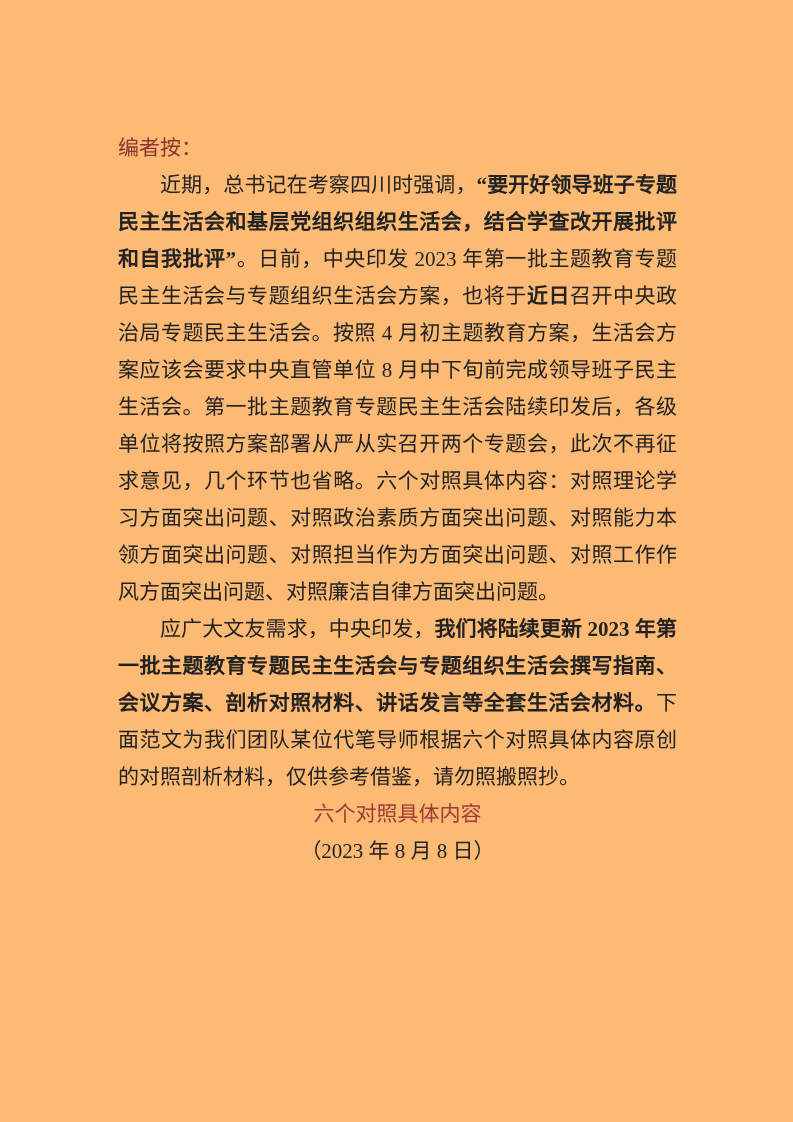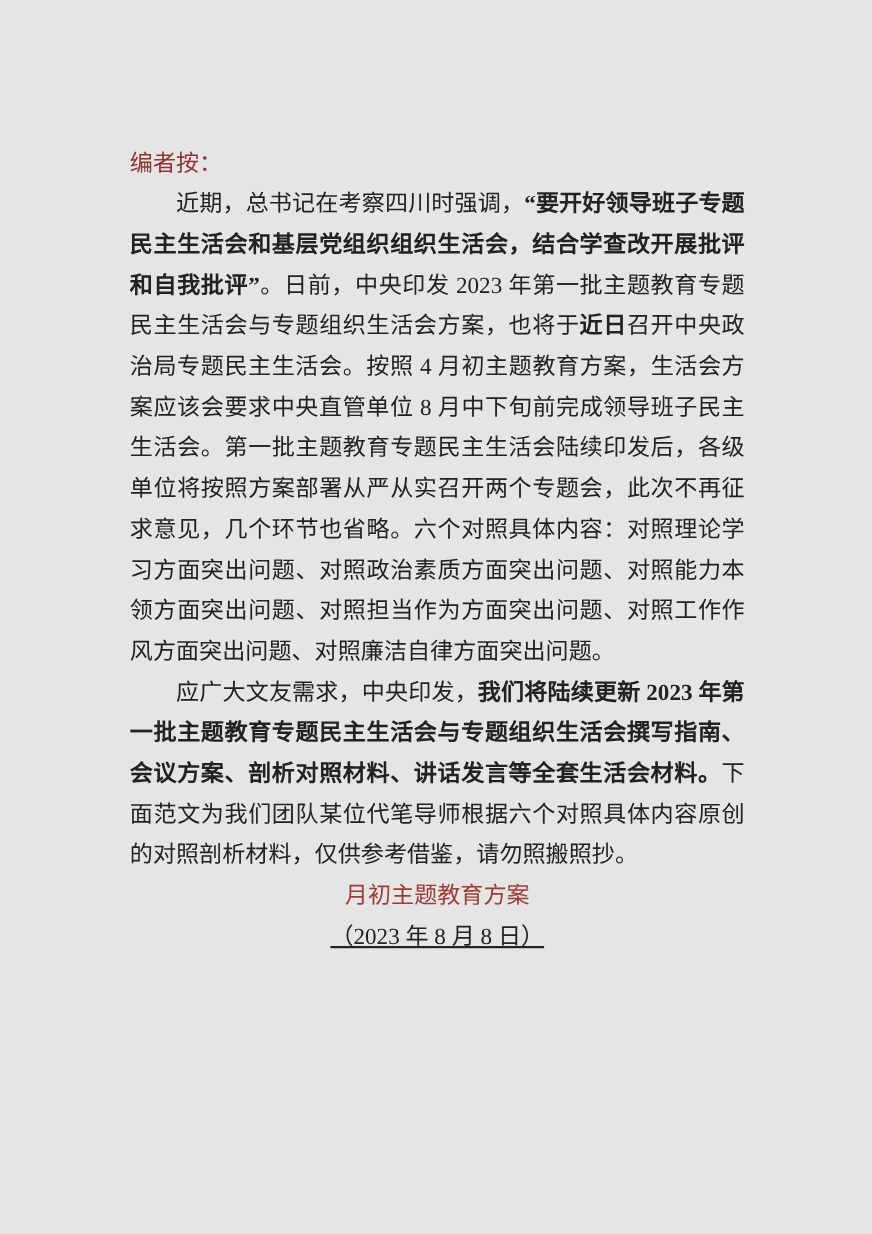--- a/index.html
+++ b/index.html
@@ -42,41 +42,40 @@
   }
   .title-red {
     text-align: center !important;
     text-indent: 0;
     color: var(--title-red, #a03c36);
   }
   .date-line {
     text-align: center !important;
     text-indent: 0;
     color: #222222;
-    text-decoration: underline;
   }
 </style>
 </head>
 <body>
 
-<div class="page" style="background: #e5e5e5; color: rgb(34, 34, 34); --editor-red: #8e3531; --title-red: #a03c36;">
+<div class="page" style="background: #fdba74; color: rgb(34, 34, 34); --editor-red: #8e3531; --title-red: #a03c36;">
   <div class="content">
 
     <p class="editor-note">
       <span>编者按：</span>
     </p>
 
     <p class="indent">
       <span>近期，总书记在考察四川时强调，</span><span class="run-bold">“要开好领导班子专题民主生活会和基层党组织组织生活会，结合学查改开展批评和自我批评”</span><span>。日前，中央印发 2023 年第一批主题教育专题民主生活会与专题组织生活会方案，也将于</span><span class="run-bold">近日</span><span>召开中央政治局专题民主生活会。按照 4 月初主题教育方案，生活会方案应该会要求中央直管单位 8 月中下旬前完成领导班子民主生活会。第一批主题教育专题民主生活会陆续印发后，各级单位将按照方案部署从严从实召开两个专题会，此次不再征求意见，几个环节也省略。六个对照具体内容：对照理论学习方面突出问题、对照政治素质方面突出问题、对照能力本领方面突出问题、对照担当作为方面突出问题、对照工作作风方面突出问题、对照廉洁自律方面突出问题。</span>
     </p>
 
     <p class="indent">
       <span>应广大文友需求，中央印发，</span><span class="run-bold">我们将陆续更新 2023 年第一批主题教育专题民主生活会与专题组织生活会撰写指南、会议方案、剖析对照材料、讲话发言等全套生活会材料。</span><span>下面范文为我们团队某位代笔导师根据六个对照具体内容原创的对照剖析材料，仅供参考借鉴，请勿照搬照抄。</span>
     </p>
 
 
-    <p class="title-red">月初主题教育方案</p>
+    <p class="title-red">六个对照具体内容</p>
 
     <p class="date-line">（2023 年 8 月 8 日）</p>
 
 
   </div>
 </div>
 
 </body></html>

